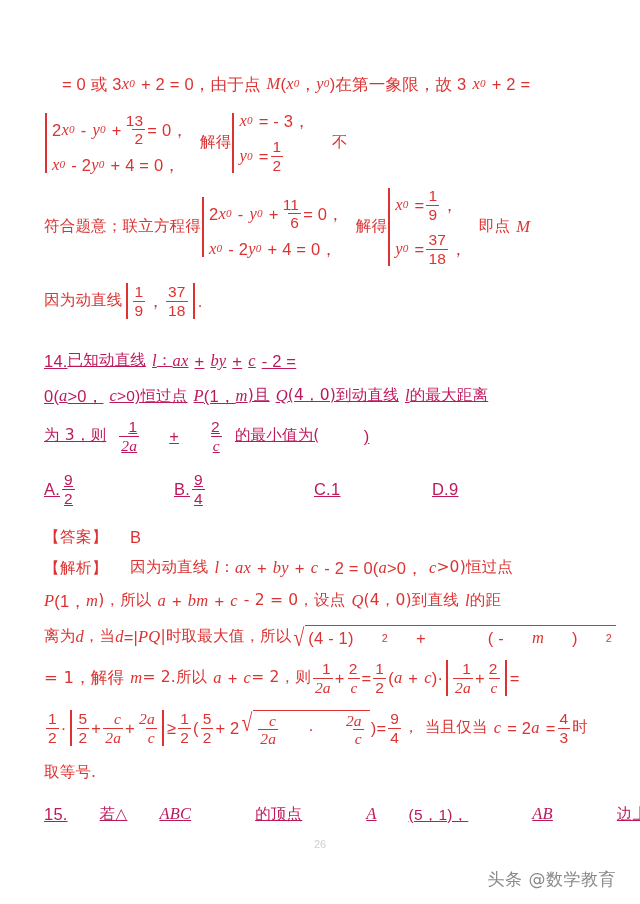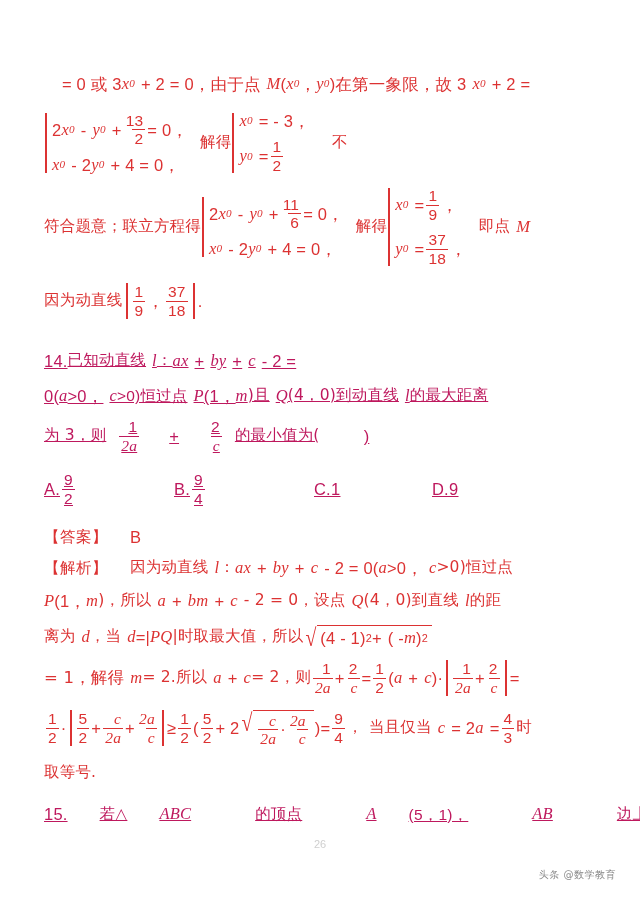--- a/index.html
+++ b/index.html
@@ -88,20 +88,21 @@
     font-size: 1.5em;
     line-height: 1;
     transform: scaleX(.8) translateY(1px);
     margin-right: -1px;
   }
   .sqrt > .rad-body {
     border-top: 1.3px solid currentColor;
     padding: 2px 4px 0 3px;
     display: inline-flex;
     align-items: center;
+    gap: 28px;
   }
 
   
   .bigparen {
     display: inline-block;
     width: 2px;
     background: currentColor;
     align-self: stretch;
     margin: 0 3px;
   }
@@ -130,21 +131,21 @@
     top: 838px;
     text-align: center;
     font-size: 11px;
     color: #cfcfcf;
     font-family: "Liberation Sans", sans-serif;
   }
   .watermark {
     position: absolute;
     right: 24px;
     top: 868px;
-    font-size: 10px;
+    font-size: 17px;
     color: #8a8a8a;
     font-family: "DejaVu Sans", "Liberation Sans", sans-serif;
     letter-spacing: .5px;
     white-space: nowrap;
   }
 </style>
 </head>
 <body>
 
 <div class="page">

